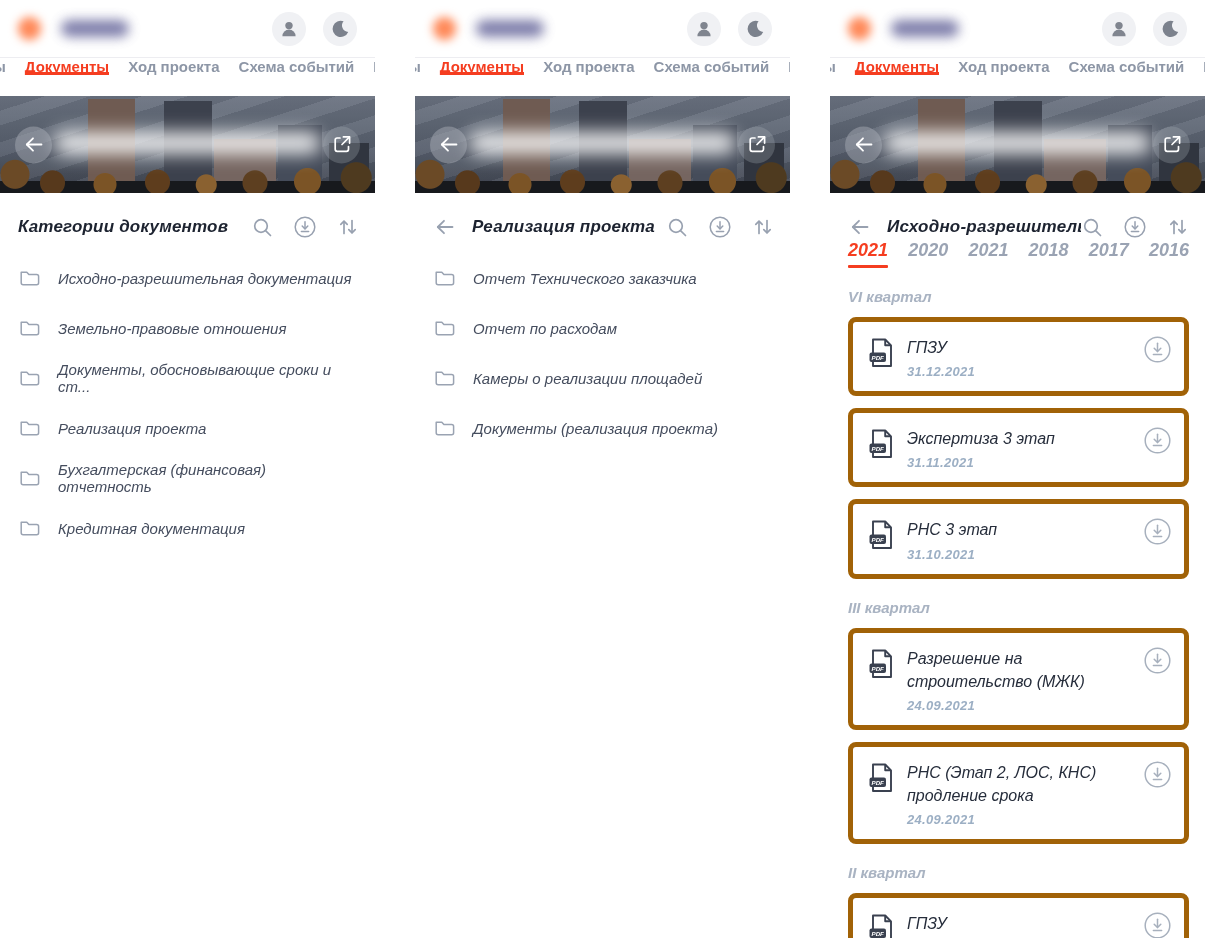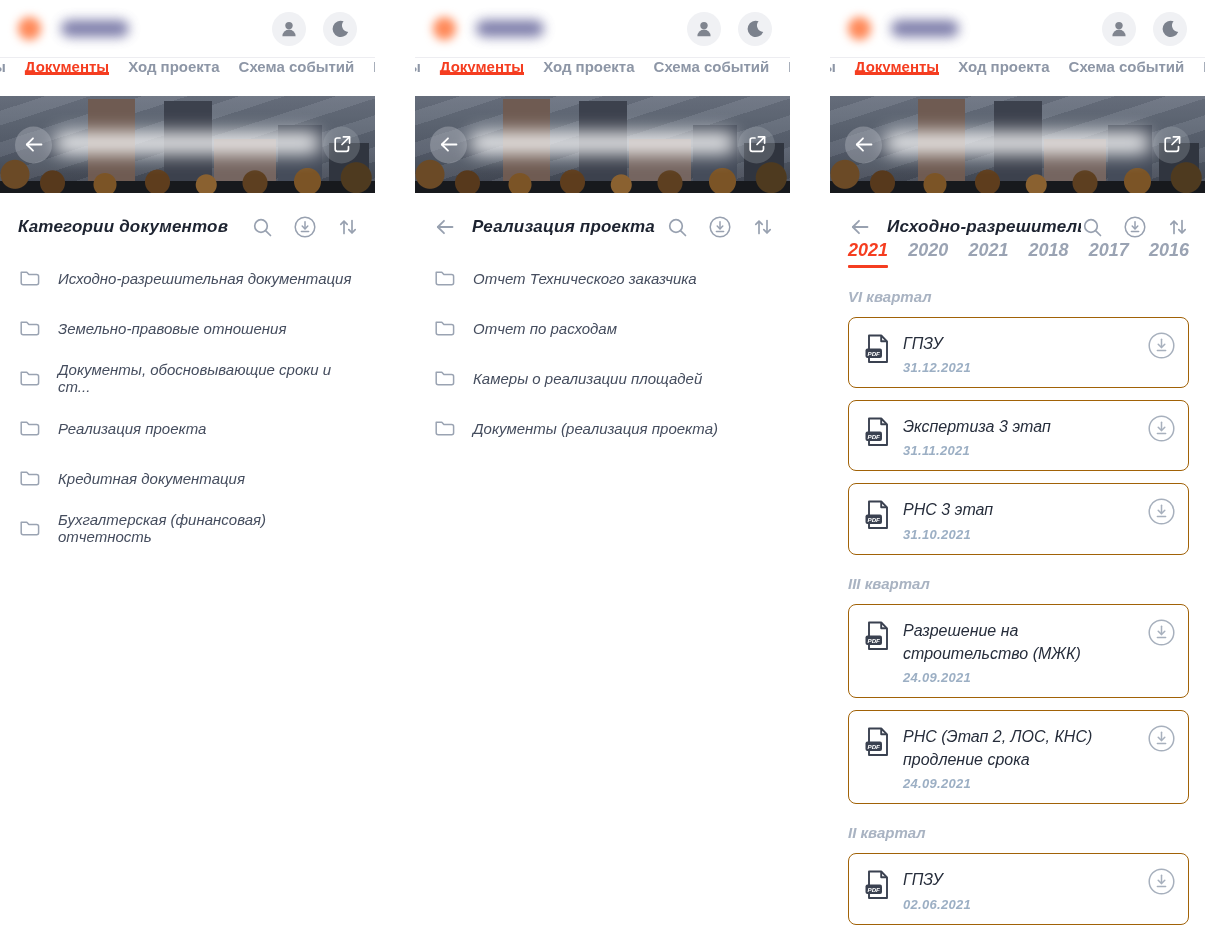--- a/index.html
+++ b/index.html
@@ -107,21 +107,21 @@
     display:flex; justify-content:space-between; align-items:flex-start;
     font-size:18px; font-weight:700; color:#9aa3b3;
   }
   .year { cursor:pointer; padding-bottom:7px; position:relative; }
   .year.active { color:#f53d20; }
   .year.active::after {
     content:""; position:absolute; left:0; right:0; bottom:0; height:3px; background:#f53d20; border-radius:1px;
   }
   .section-heading { margin-top:20px; font-size:15px; font-weight:700; color:#a9b3c2; }
   .doc-card {
-    border:1px solid #a16207; border-radius:8px; background:#fff;
+    border:5px solid #a16207; border-radius:8px; background:#fff;
     display:flex; align-items:flex-start; padding:14px 13px 12px 15px;
     margin-top:12px; cursor:pointer;
   }
   .doc-icon { flex:0 0 auto; margin-top:1px; }
   .doc-body { flex:1 1 auto; margin:0 10px 0 13px; min-width:0; }
   .doc-title { font-size:16px; color:#262d3b; line-height:1.45; }
   .doc-date { font-size:13px; font-weight:700; color:#9cafc4; margin-top:5px; letter-spacing:.3px; }
   .doc-download { flex:0 0 auto; cursor:pointer; }
 </style>
 </head>
@@ -278,27 +278,27 @@
         <div class="folder-item">
             <svg width="24" height="24">
               <use href="#i-folder"></use>
             </svg>
             <span>Реализация проекта</span>
           </div>
         <div class="folder-item">
             <svg width="24" height="24">
               <use href="#i-folder"></use>
             </svg>
+            <span>Бухгалтерская (финансовая) отчетность</span>
+          </div>
+        <div class="folder-item">
+            <svg width="24" height="24">
+              <use href="#i-folder"></use>
+            </svg>
             <span>Кредитная документация</span>
-          </div>
-        <div class="folder-item">
-            <svg width="24" height="24">
-              <use href="#i-folder"></use>
-            </svg>
-            <span>Бухгалтерская (финансовая) отчетность</span>
           </div>
       </div>
     </div>
   </section>
 
   <section class="panel">
     <div class="topbar">
       <div class="logo">
         <div class="logo-mark"></div>
         <div class="logo-word"></div>

